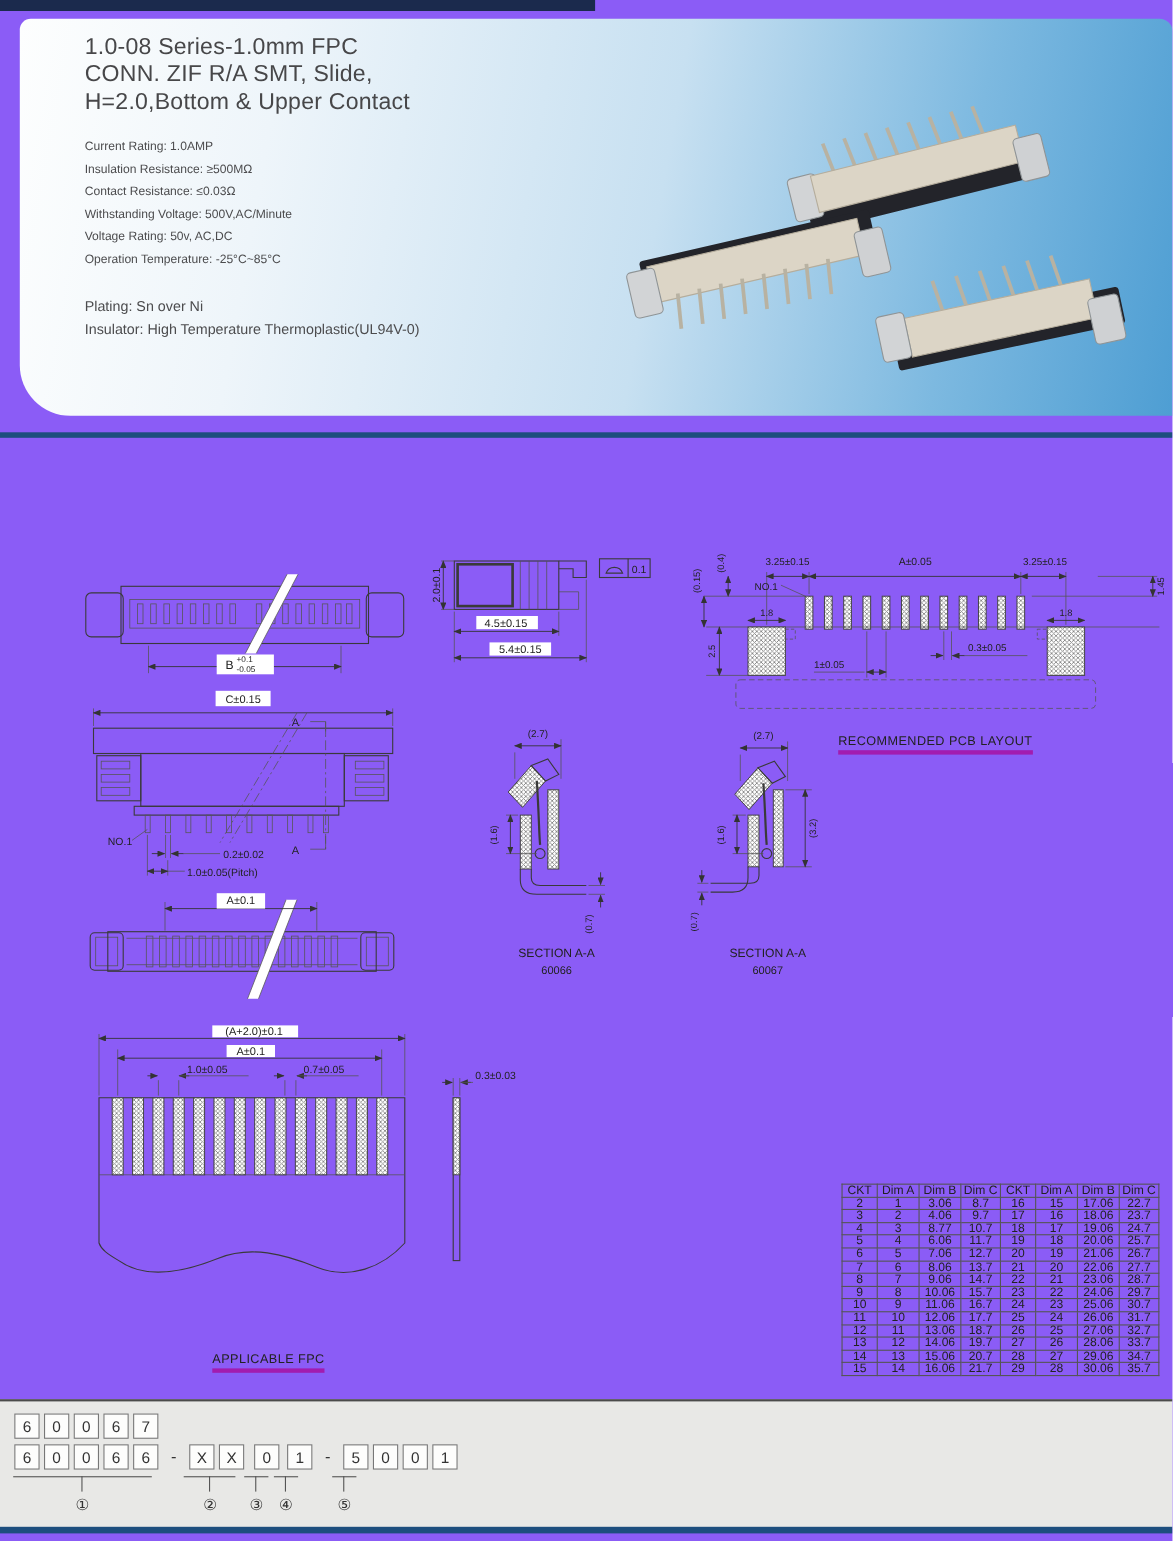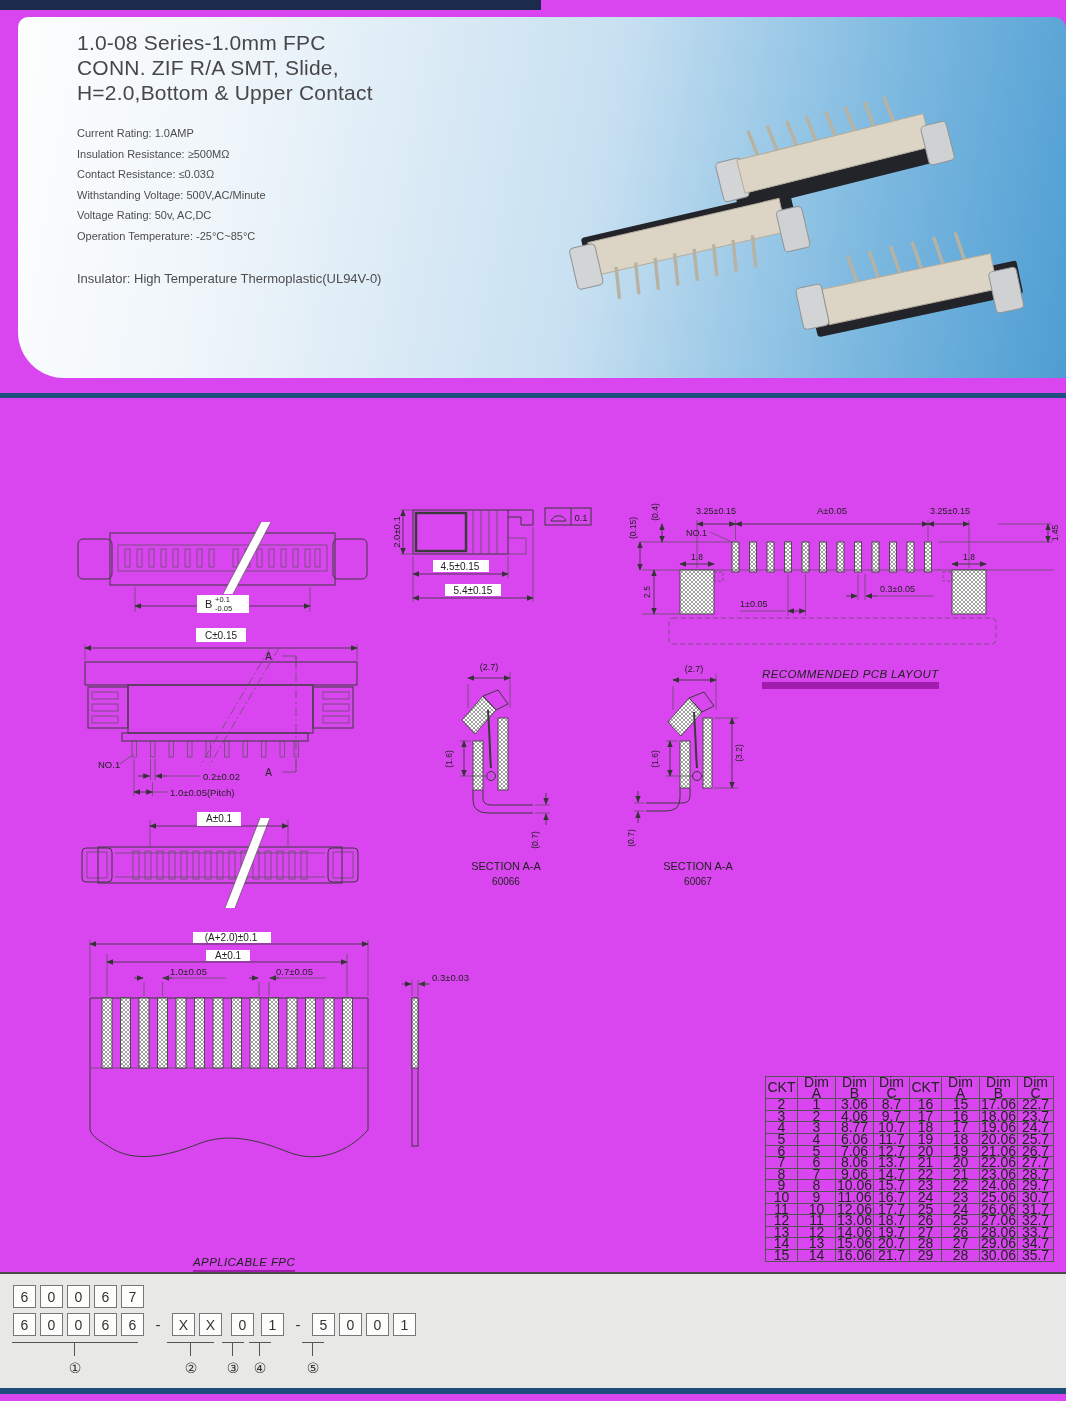--- a/index.html
+++ b/index.html
@@ -1,17 +1,17 @@
 <!DOCTYPE html>
 <html><head>
 <meta charset="utf-8">
 <style>
   html,body{margin:0;padding:0;background:#fff;}
   body{font-family:"Liberation Sans","DejaVu Sans",sans-serif;}
-  #page{position:relative;width:1066px;height:1401px;background:#d946ef;overflow:hidden;}
+  #page{position:relative;width:1066px;height:1401px;background:#8b5cf6;overflow:hidden;}
 
   
   .top-strip{position:absolute;left:0;top:0;width:541px;height:10px;background:#1b2a4d;}
   .hero{position:absolute;left:18px;top:17px;width:1048px;height:361px;
         background:linear-gradient(100deg,#fdfefe 0%,#eef5fa 22%,#c7e0f1 55%,#7db9e0 80%,#4e9ed3 100%);
         border-radius:10px 12px 0 46px;}
   .hero-title{position:absolute;left:59px;top:13px;font-size:21px;line-height:25px;color:#474749;letter-spacing:.2px;}
   .hero-specs{position:absolute;left:59px;top:106px;font-size:11px;line-height:20.5px;color:#4c4c4e;}
   .hero-material{position:absolute;left:59px;top:252px;font-size:13px;line-height:20.5px;color:#4c4c4e;}
 
@@ -19,25 +19,25 @@
   .divider{position:absolute;left:0;top:393px;width:1066px;height:5px;background:#1d4e7e;}
   .footer-bar{position:absolute;left:0;top:1388px;width:1066px;height:6px;background:#1d4e7e;}
 
   
   svg{display:block;}
   svg text{font-family:"Liberation Sans","DejaVu Sans",sans-serif;fill:#222;}
   .ln{stroke:#3a3a3a;stroke-width:1;fill:none;}
   .thin{stroke:#555;stroke-width:.7;fill:none;}
   .dim{stroke:#333;stroke-width:.8;fill:none;}
   .pos{position:absolute;}
-  .dw-title{position:absolute;font-size:11.5px;color:#222;letter-spacing:.4px;border-bottom:7px solid #a21caf;padding-bottom:2px;font-style:italic;}
+  .dw-title{position:absolute;font-size:11.5px;color:#222;letter-spacing:.4px;border-bottom:4px solid #a21caf;padding-bottom:2px;}
 
   
   .fpc-table{position:absolute;left:765px;top:1076px;width:288px;border-collapse:collapse;table-layout:fixed;
-             font-size:14px;color:#222;}
+             font-size:11px;color:#222;}
   .fpc-table th,.fpc-table td{border:1px solid #555;text-align:center;padding:0;height:10.6px;line-height:10.6px;font-weight:normal;}
 
   
   .pn-section{position:absolute;left:0;top:1272px;width:1066px;height:116px;background:#e8e8e6;border-top:2px solid #4a4a4a;}
   .pn-row{position:absolute;display:flex;gap:4px;}
   .pn-box{display:inline-flex;width:21px;height:21px;border:1px solid #777;background:#fdfdfc;
           align-items:center;justify-content:center;font-size:14px;color:#333;}
   .pn-dash{display:inline-flex;width:20px;height:23px;align-items:center;justify-content:center;font-size:15px;color:#333;}
   .pn-underline{position:absolute;height:0;border-top:1.6px solid #555;}
   .pn-tick{position:absolute;width:0;border-left:1.2px solid #555;height:14px;}
@@ -70,20 +70,21 @@
       </div>
     <div class="hero-specs">
         <div class="s-line">Current Rating: 1.0AMP</div>
         <div class="s-line">Insulation Resistance: ≥500MΩ</div>
         <div class="s-line">Contact Resistance: ≤0.03Ω</div>
         <div class="s-line">Withstanding Voltage: 500V,AC/Minute</div>
         <div class="s-line">Voltage Rating: 50v, AC,DC</div>
         <div class="s-line">Operation Temperature: -25°C~85°C</div>
       </div>
     <div class="hero-material">
+        <div class="s-line">Plating: Sn over Ni</div>
         <div class="s-line">Insulator: High Temperature Thermoplastic(UL94V-0)</div>
       </div>
 
     <svg class="pos" style="left:520px;top:28px" width="520" height="350" viewBox="0 0 520 350">
 
       <g transform="translate(190,105) rotate(-14)">
         <g stroke="#b8b2a2" stroke-width="3.4">
           <line x1="28" y1="16" x2="24" y2="-14"></line>
             <line x1="48" y1="16" x2="44" y2="-14"></line>
           <line x1="68" y1="16" x2="64" y2="-14"></line>
@@ -472,21 +473,21 @@
 
     <rect x="334" y="66" width="6" height="148" class="ln"></rect>
     <rect x="334" y="66" width="6" height="70" fill="url(#ht)" stroke="#444" stroke-width="0.9"></rect>
     <line x1="334" y1="48" x2="334" y2="64" class="thin"></line>
     <line x1="340" y1="48" x2="340" y2="64" class="thin"></line>
     <line x1="324" y1="52" x2="333" y2="52" class="dim" marker-end="url(#arr)"></line>
     <line x1="350" y1="52" x2="341" y2="52" class="dim" marker-end="url(#arr)"></line>
     <line x1="341" y1="52" x2="352" y2="52" class="thin"></line>
     <text x="354" y="49" font-size="9.5">0.3±0.03</text>
   </svg>
-  <div class="dw-title" style="left:193px;top:1256px">APPLICABLE FPC</div>
+  <div class="dw-title" style="left:193px;top:1230px">APPLICABLE FPC</div>
 
   <table class="fpc-table">
     <colgroup>
       <col style="width:32px">
         <col style="width:38px">
         <col style="width:38px">
         <col style="width:36px">
       <col style="width:32px">
         <col style="width:38px">
         <col style="width:38px">

